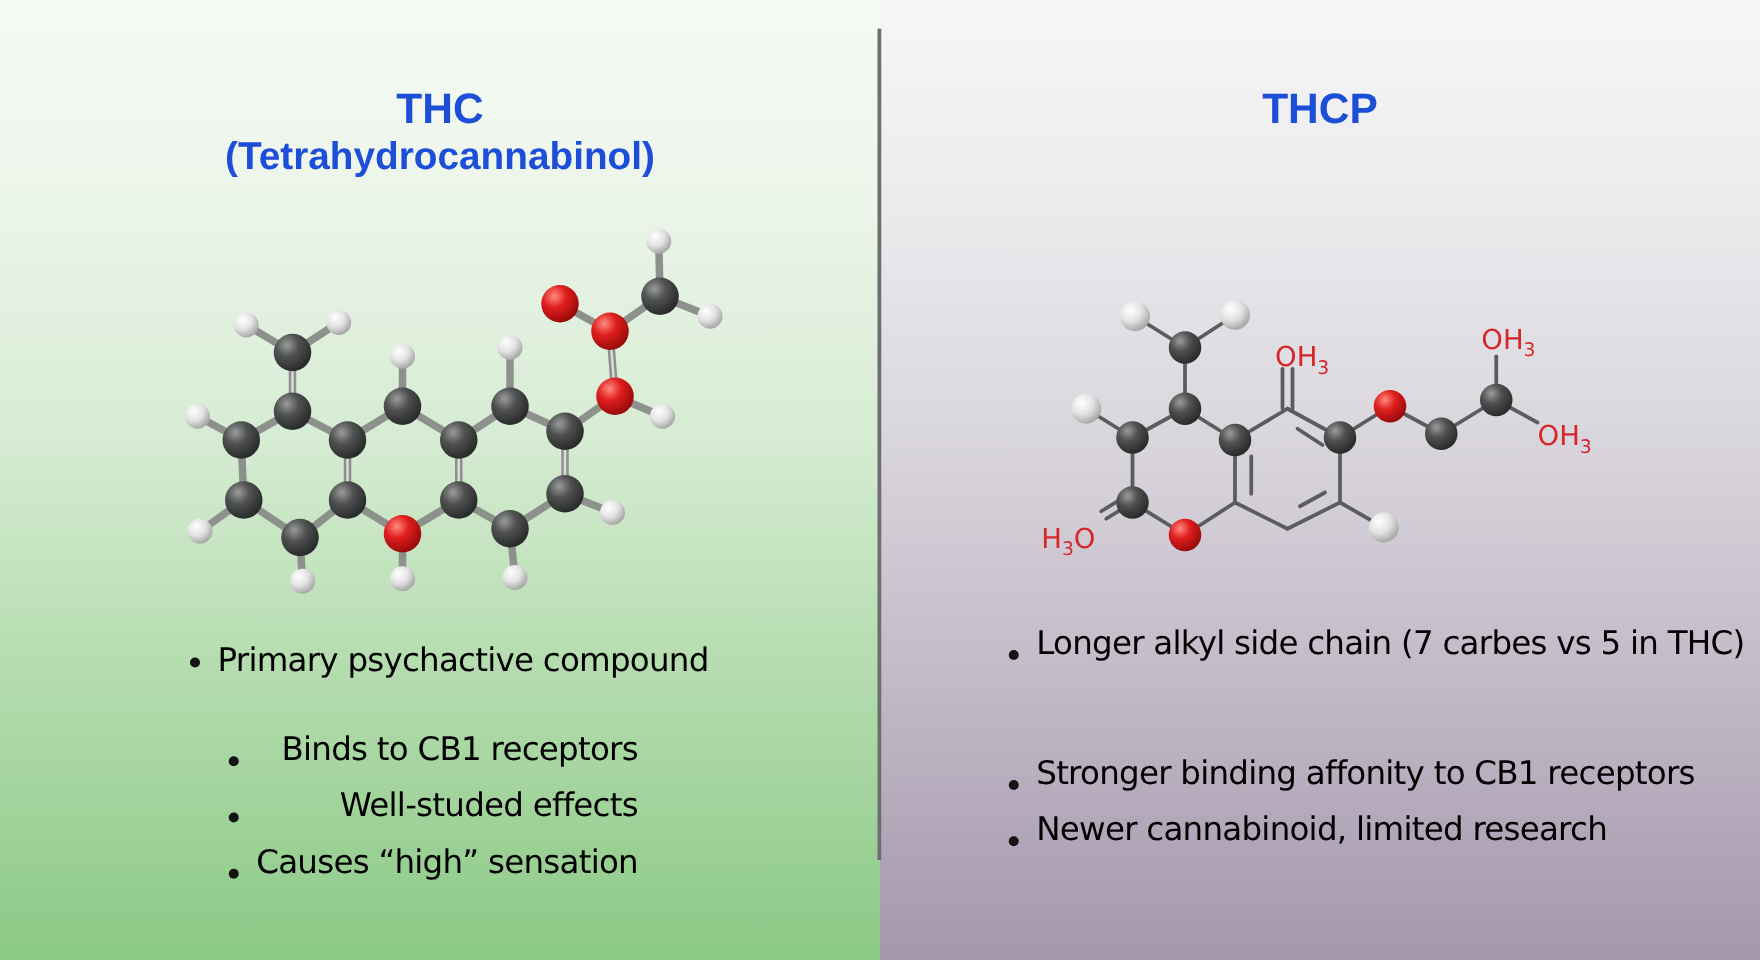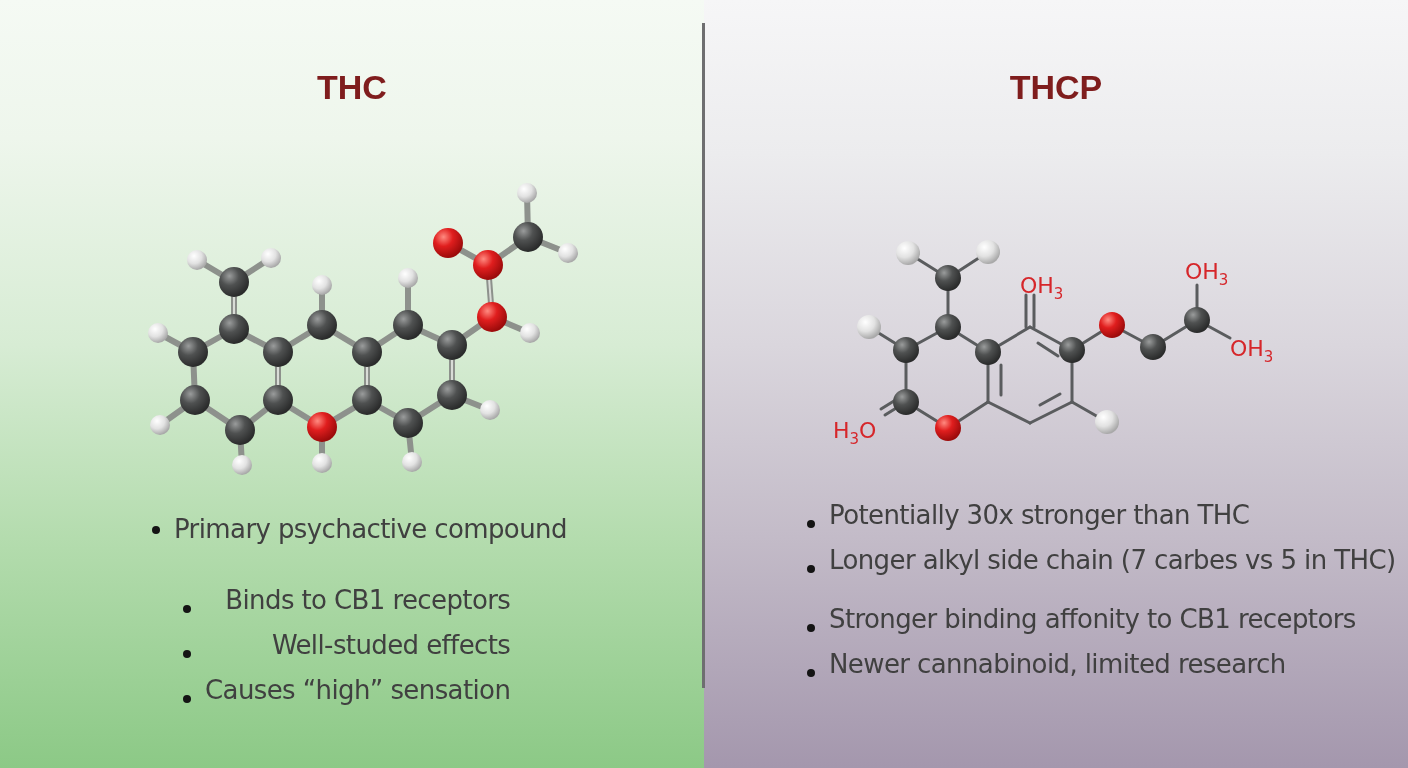--- a/index.html
+++ b/index.html
@@ -15,46 +15,47 @@
   .panel-right {
     left: 704px; width: 704px;
     background: linear-gradient(180deg, #f6f6f7 0%, #ececee 20%, #dad6dd 45%, #c3bbc8 70%, #a497ad 100%);
   }
   .divider {
     position: absolute; left: 702px; top: 23px; width: 3px; height: 665px;
     background: #6e6e70;
   }
   .title {
     position: absolute; width: 704px; left: 0; text-align: center;
-    font-weight: bold; color: #7f1d1d; line-height: 1.15;
+    font-weight: bold; color: #1d4ed8; line-height: 1.15;
   }
   .title .abbr { font-size: 34px; display: block; }
   .title .full { font-size: 31px; display: block; }
   .left-title { top: 68px; }
   .right-title { top: 68px; }
   .molecule { position: absolute; left: 0; top: 0; }
   .bullets { position: absolute; margin: 0; padding: 0; list-style: none;
-    font-family: "DejaVu Sans", sans-serif; color: #404040; }
+    font-family: "DejaVu Sans", sans-serif; color: #000000; }
   .bullets li { position: relative; padding-left: 24px; font-size: 26px; letter-spacing: -0.6px; white-space: nowrap; }
   .bullets li::before {
     content: ""; position: absolute; left: 2px; top: 50%; width: 8px; height: 8px;
     margin-top: -3px; border-radius: 50%; background: #141414;
   }
   .chem-label { font-family: "DejaVu Sans", sans-serif; fill: #d6262a; font-size: 22px; }
   .chem-label .sub { font-size: 15px; }
 </style>
 </head>
 <body>
 
 <div class="panel panel-left"></div>
 <div class="panel panel-right"></div>
 <div class="divider"></div>
 
 <div class="title left-title">
   <span class="abbr">THC</span>
+  <span class="full">(Tetrahydrocannabinol)</span>
 </div>
 <div class="title right-title" style="left:704px;">
   <span class="abbr">THCP</span>
 </div>
 
 <svg class="molecule" width="1408" height="768" viewBox="0 0 1408 768">
   <defs>
     <radialGradient id="gC" cx="35%" cy="30%" r="70%">
       <stop offset="0%" stop-color="#9a9c9c"></stop>
       <stop offset="45%" stop-color="#4f5151"></stop>
@@ -229,19 +230,18 @@
 <ul class="bullets" style="left:150px; top:514px;">
   <li>Primary psychactive compound</li>
 </ul>
 <ul class="bullets" style="left:181px; top:585px;text-align:right;">
   <li style="height:45px;">Binds to CB1 receptors</li>
   <li style="height:45px;">Well-studed effects</li>
   <li style="height:45px;">Causes “high” sensation</li>
 </ul>
 
 <ul class="bullets" style="left:805px; top:500px;">
-  <li style="height:45px;">Potentially 30x stronger than THC</li>
   <li style="height:45px;">Longer alkyl side chain (7 carbes vs 5 in THC)</li>
 </ul>
 <ul class="bullets" style="left:805px; top:604px;">
   <li style="height:45px;">Stronger binding affonity to CB1 receptors</li>
   <li style="height:45px;">Newer cannabinoid, limited research</li>
 </ul>
 
 </body></html>

